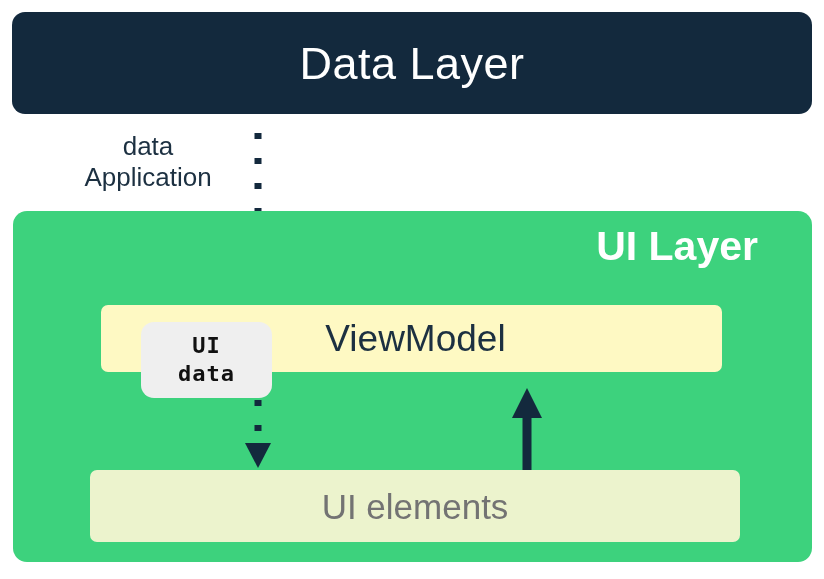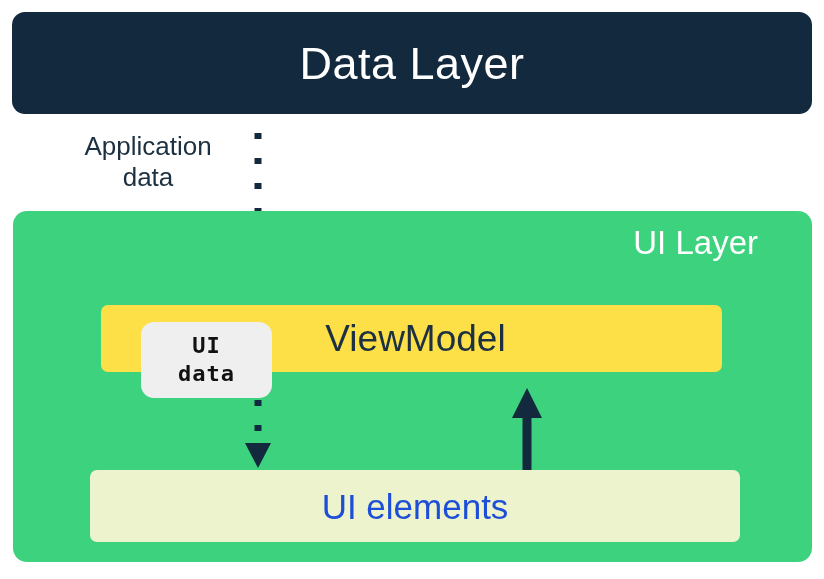--- a/index.html
+++ b/index.html
@@ -60,33 +60,33 @@
     width: 799px;
     height: 351px;
     background: #3DD27D;
     border-radius: 14px;
   }
   .ui-layer-label {
     position: absolute;
     right: 66px;
     top: 226px;
     color: #ffffff;
-    font-size: 33px;
-    font-weight: 400;
+    font-size: 41px;
+    font-weight: 700;
     line-height: 1;
   }
 
   
   .viewmodel-box {
     position: absolute;
     left: 101px;
     top: 305px;
     width: 621px;
     height: 67px;
-    background: #fde047;
+    background: #fef9c3;
     border-radius: 7px;
     display: flex;
     align-items: center;
     justify-content: center;
   }
   .viewmodel-label {
     color: #1C3041;
     font-size: 37px;
     font-weight: 400;
     line-height: 1;
@@ -123,21 +123,21 @@
     top: 470px;
     width: 650px;
     height: 72px;
     background: #ECF3CD;
     border-radius: 7px;
     display: flex;
     align-items: center;
     justify-content: center;
   }
   .ui-elements-label {
-    color: #1d4ed8;
+    color: #737373;
     font-size: 35px;
     font-weight: 400;
     line-height: 1;
   }
 
   
   .events-label {
     position: absolute;
     left: 568px;
     top: 400px;
@@ -158,22 +158,22 @@
 </head>
 <body>
 
 <div id="canvas">
 
   <div class="data-layer">
     <span class="data-layer-label">Data Layer</span>
   </div>
 
   <div class="app-data-label">
+    <div>data</div>
     <div>Application</div>
-    <div>data</div>
   </div>
 
   <svg class="arrow-svg arrow-dotted-1" width="40" height="170" viewBox="0 0 40 170">
     <line x1="18" y1="5" x2="18" y2="140" stroke="#13293D" stroke-width="7" stroke-dasharray="6 19" stroke-linecap="butt"></line>
     <polygon points="6,141 30,141 18,164" fill="#13293D"></polygon>
   </svg>
 
   <div class="ui-layer"></div>
   <div class="ui-layer-label">UI Layer</div>
 

